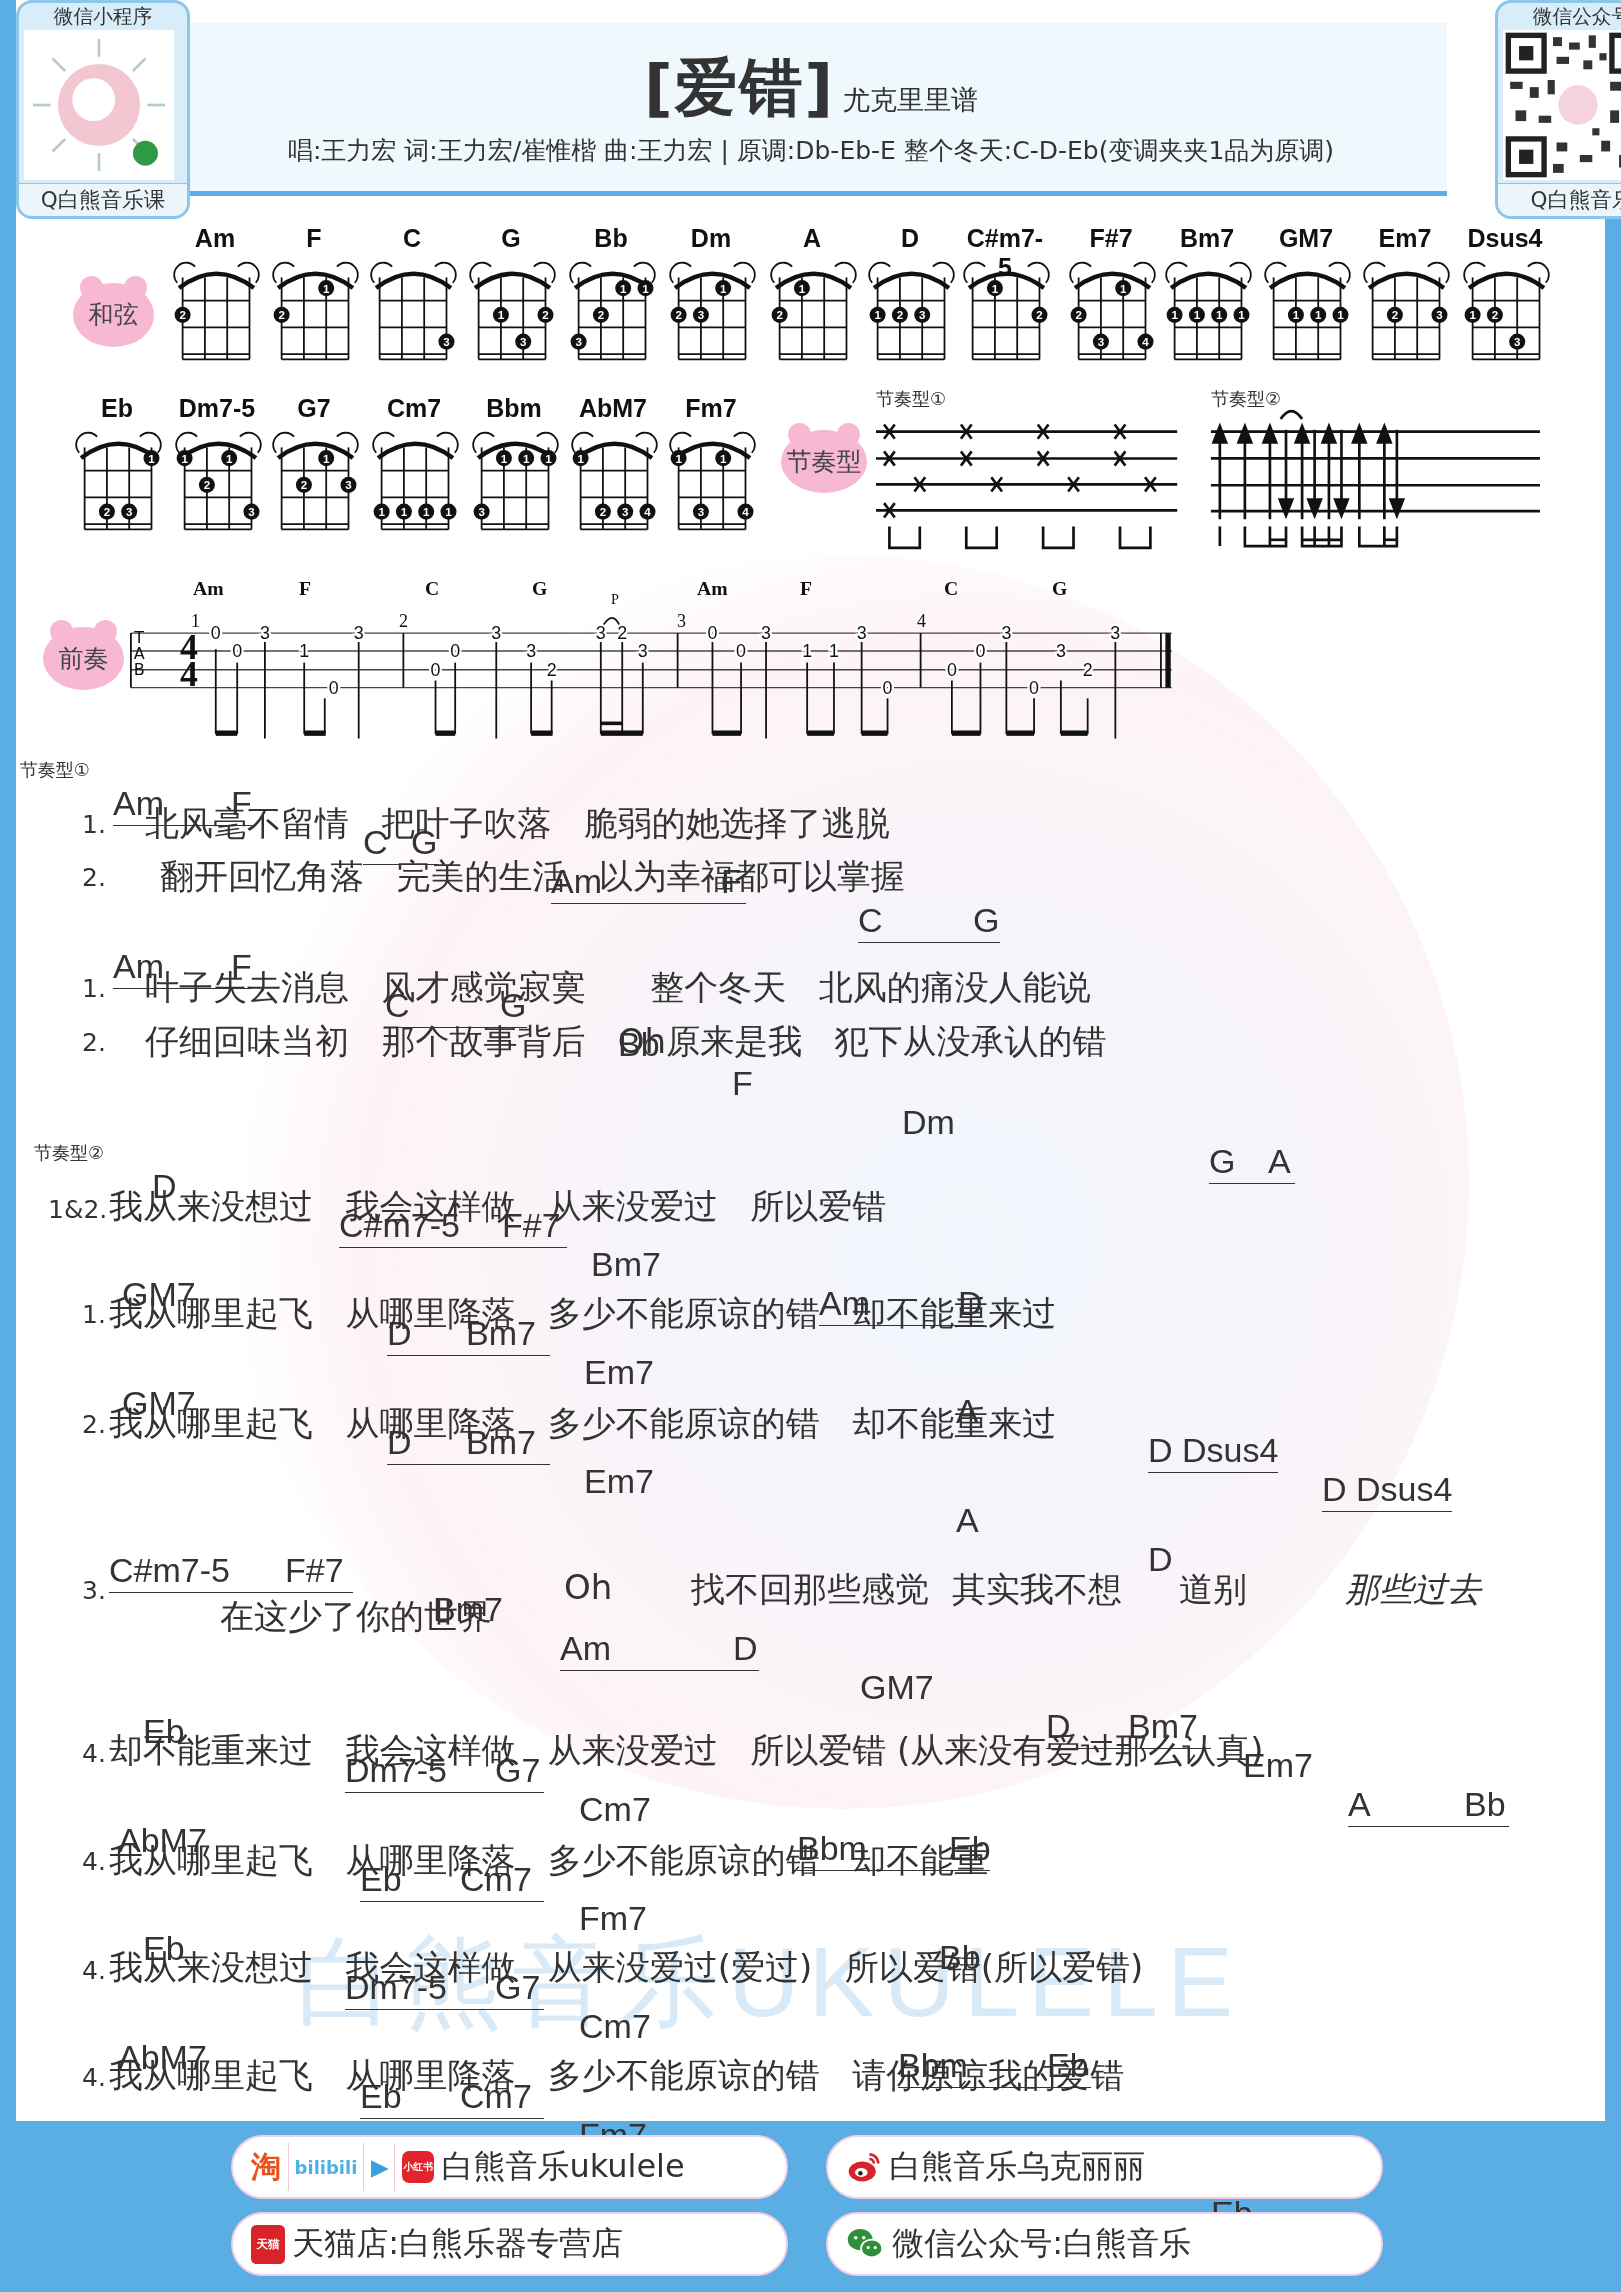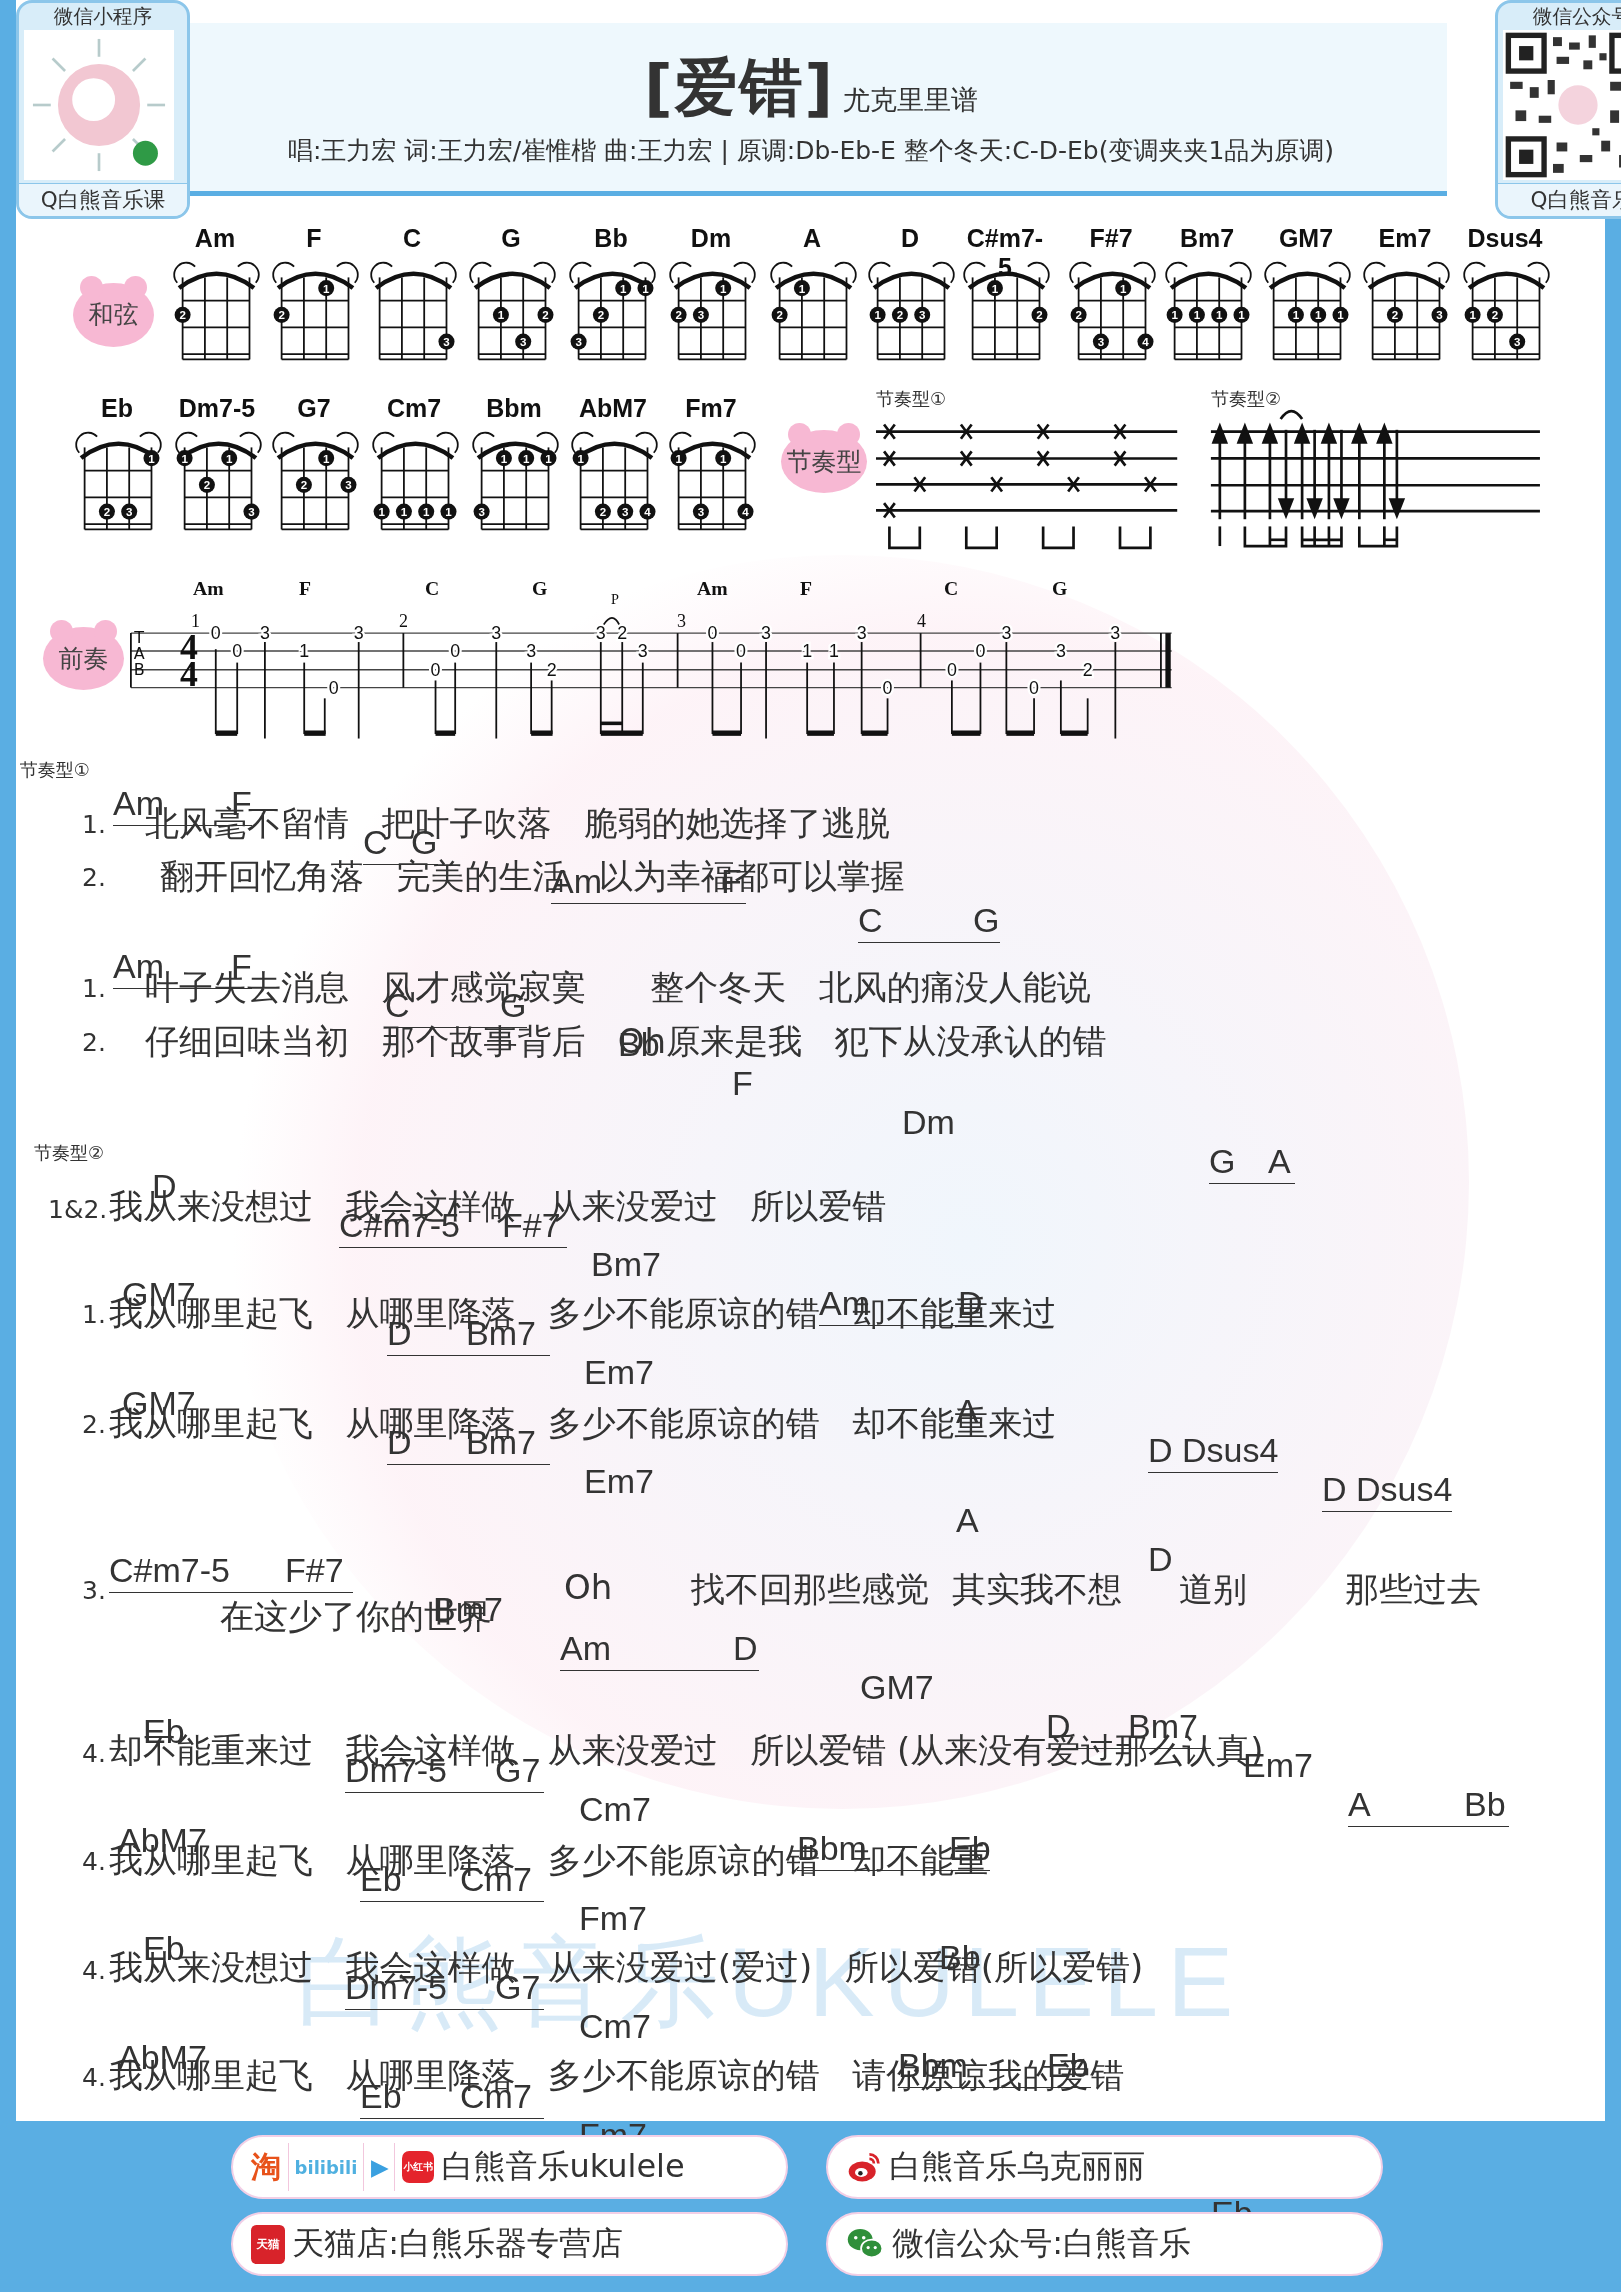--- a/index.html
+++ b/index.html
@@ -835,21 +835,21 @@
   <span class="ch ul" style="left:1046px;width:165px;"><span>D</span><span style="position:absolute;left:82px;">Bm7</span></span>
   <span class="ch" style="left:1243px;">Em7</span>
   <span class="ch ul" style="left:1348px;width:161px;"><span>A</span><span style="position:absolute;left:116px;">Bb</span></span>
 </div>
 <div class="num" style="left:82px;top:1576px;">3.</div>
 <div class="lyric" style="left:220px;top:1594px;">在这少了你的世界</div>
 <div class="lyric" style="left:564px;top:1567px;">Oh</div>
 <div class="lyric" style="left:648px;top:1567px;margin-left:43px;">找不回那些感觉</div>
 <div class="lyric" style="left:952px;top:1567px;">其实我不想</div>
 <div class="lyric" style="left:1179px;top:1567px;">道别</div>
-<div class="lyric" style="left:1345px;top:1567px;">那些过去</div>
+<div class="lyric" style="left:1345px;top:1567px;font-style:italic;">那些过去</div>
 
 <div class="watermark">白熊音乐UKULELE</div>
 
 <div class="chord-line" style="left:0;top:1673px;width:1621px;height:45px;">
   <span class="ch" style="left:143px;">Eb</span>
   <span class="ch ul" style="left:345px;width:199px;"><span>Dm7-5</span><span style="position:absolute;left:150px;">G7</span></span>
   <span class="ch" style="left:579px;">Cm7</span>
   <span class="ch ul" style="left:797px;width:193px;"><span>Bbm</span><span style="position:absolute;left:152px;">Eb</span></span>
 </div>
 <div class="num" style="left:82px;top:1739px;">4.</div>

